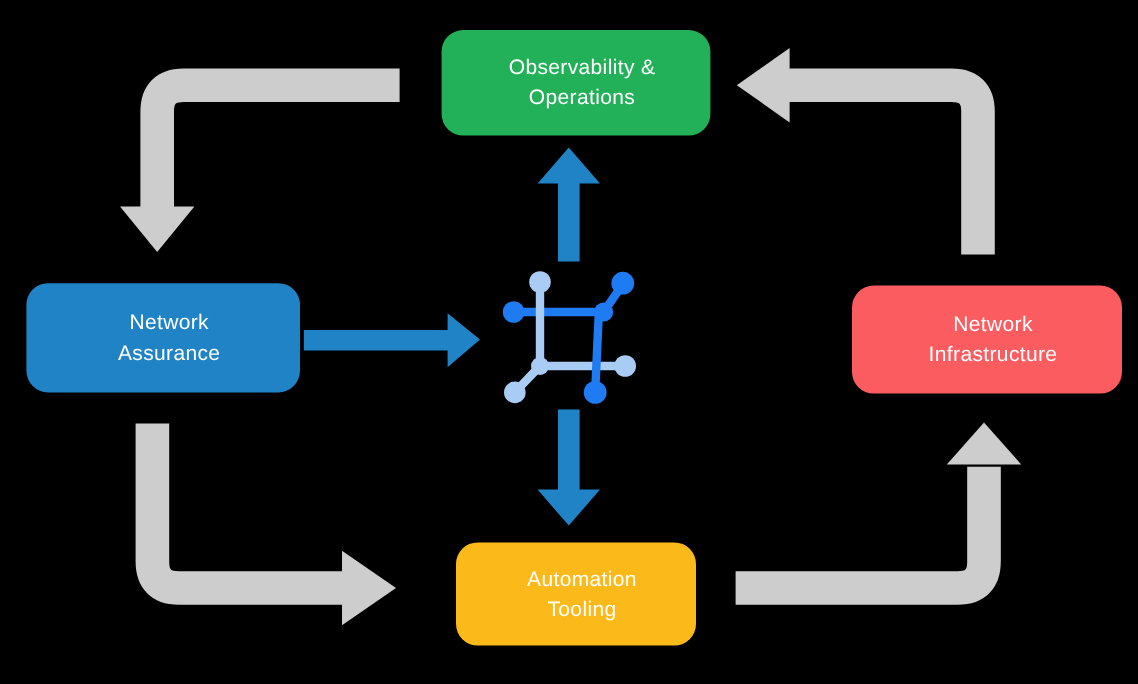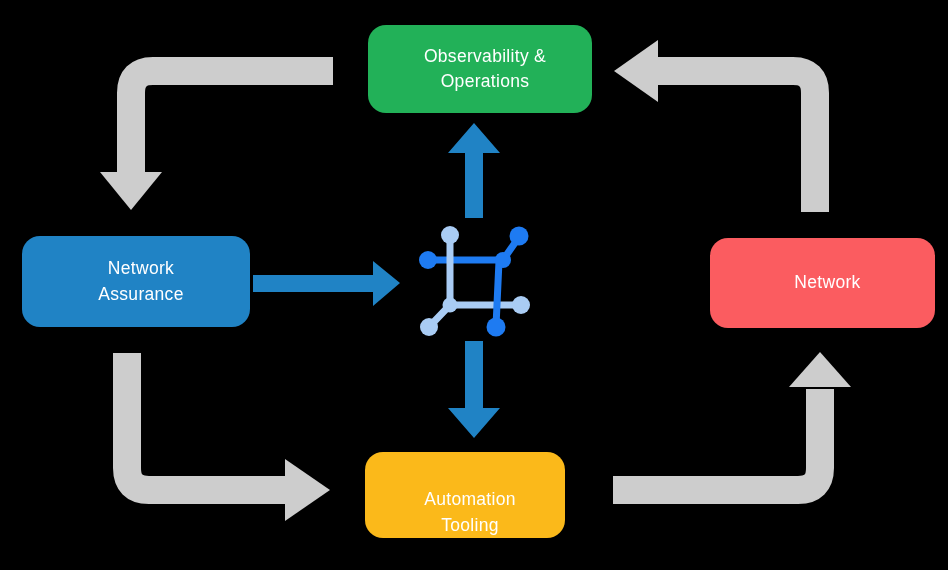--- a/index.html
+++ b/index.html
@@ -22,21 +22,21 @@
     color: #fff;
     font-size: 17.5px;
     font-weight: 400;
     letter-spacing: 0.3px;
     line-height: 1.45;
     padding-left: 10px;
   }
   .node-observability { left: 368px; top: 25px;  width: 214px; height: 88px; }
   .node-operations    { left: 22px;  top: 236px; width: 218px; height: 91px; }
   .node-infrastructure{ left: 710px; top: 238px; width: 215px; height: 90px; }
-  .node-automation    { left: 365px; top: 452px; width: 190px; height: 86px; justify-content: flex-end; }
+  .node-automation    { left: 380px; top: 452px; width: 190px; height: 86px; }
   .arrow-svg { position: absolute; display: block; }
   .svg-top-left     { left: 95px;  top: 50px;  }
   .svg-bottom-left  { left: 100px; top: 345px; }
   .svg-top-right    { left: 610px; top: 30px;  }
   .svg-bottom-right { left: 610px; top: 345px; }
   .svg-blue-right   { left: 253px; top: 258px; }
   .svg-blue-up      { left: 448px; top: 121px; }
   .svg-blue-down    { left: 448px; top: 341px; }
   .svg-center-icon  { left: 415px; top: 222px; }
 </style>
@@ -103,20 +103,21 @@
     <span>Operations</span>
   </div>
 
   <div class="node node-operations" style="background-color: rgb(32, 131, 197); color: rgb(255, 255, 255);">
     <span>Network</span>
     <span>Assurance</span>
   </div>
 
   <div class="node node-infrastructure" style="background-color: rgb(251, 92, 96); color: rgb(255, 255, 255);">
     <span>Network</span>
+    <span>Infrastructure</span>
   </div>
 
   <div class="node node-automation" style="background-color: rgb(251, 185, 26); color: rgb(255, 255, 255);">
     <span>Automation</span>
     <span>Tooling</span>
   </div>
 
 </div>
 
 </body></html>

